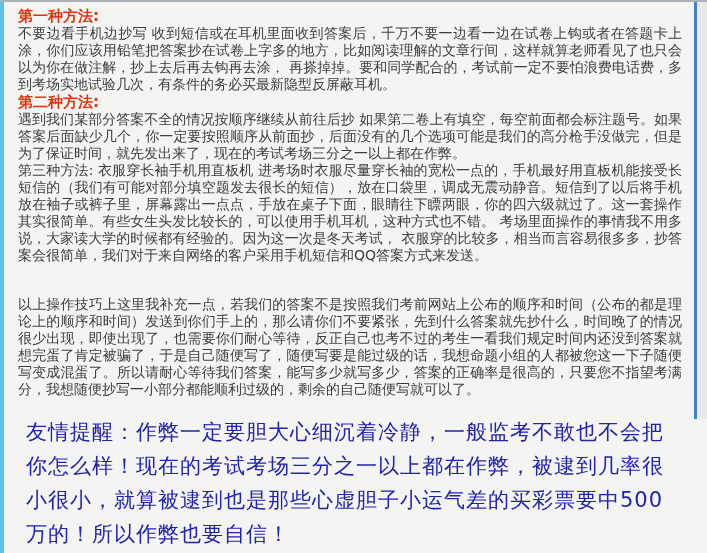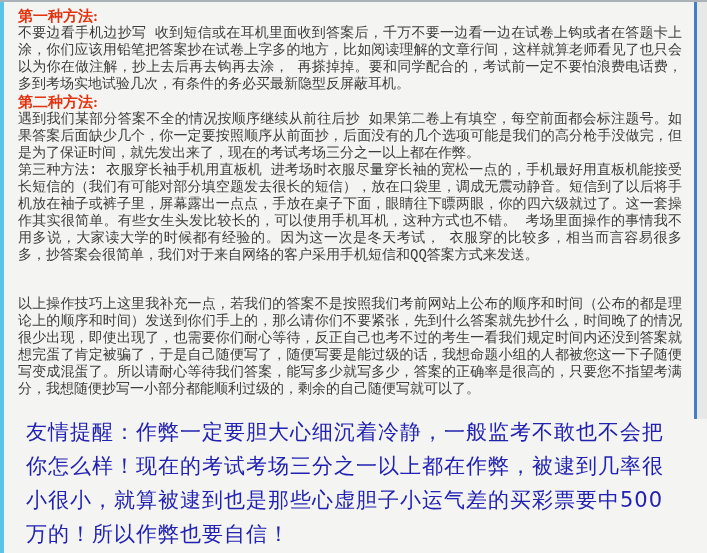--- a/index.html
+++ b/index.html
@@ -41,29 +41,27 @@
     height: 417px;
     box-sizing: border-box;
     border-right: 3px solid #4180c8;
     padding: 5px 12px 0 14px;
   }
   .sec-header {
     color: #e2330e;
     font-weight: bold;
     font-size: 15px;
     line-height: 18px;
-    font-family: Liberation Serif, serif;
   }
   .body-text {
     color: #3d3d3d;
     font-size: 14px;
     line-height: 17px;
     margin: 0;
     text-align: justify;
-    font-family: Liberation Mono, monospace;
   }
   .supplement {
     margin-top: 32px;
   }
   .reminder {
     position: absolute;
     left: 4px;
     top: 413px;
     width: 680px;
     padding-left: 22px;

